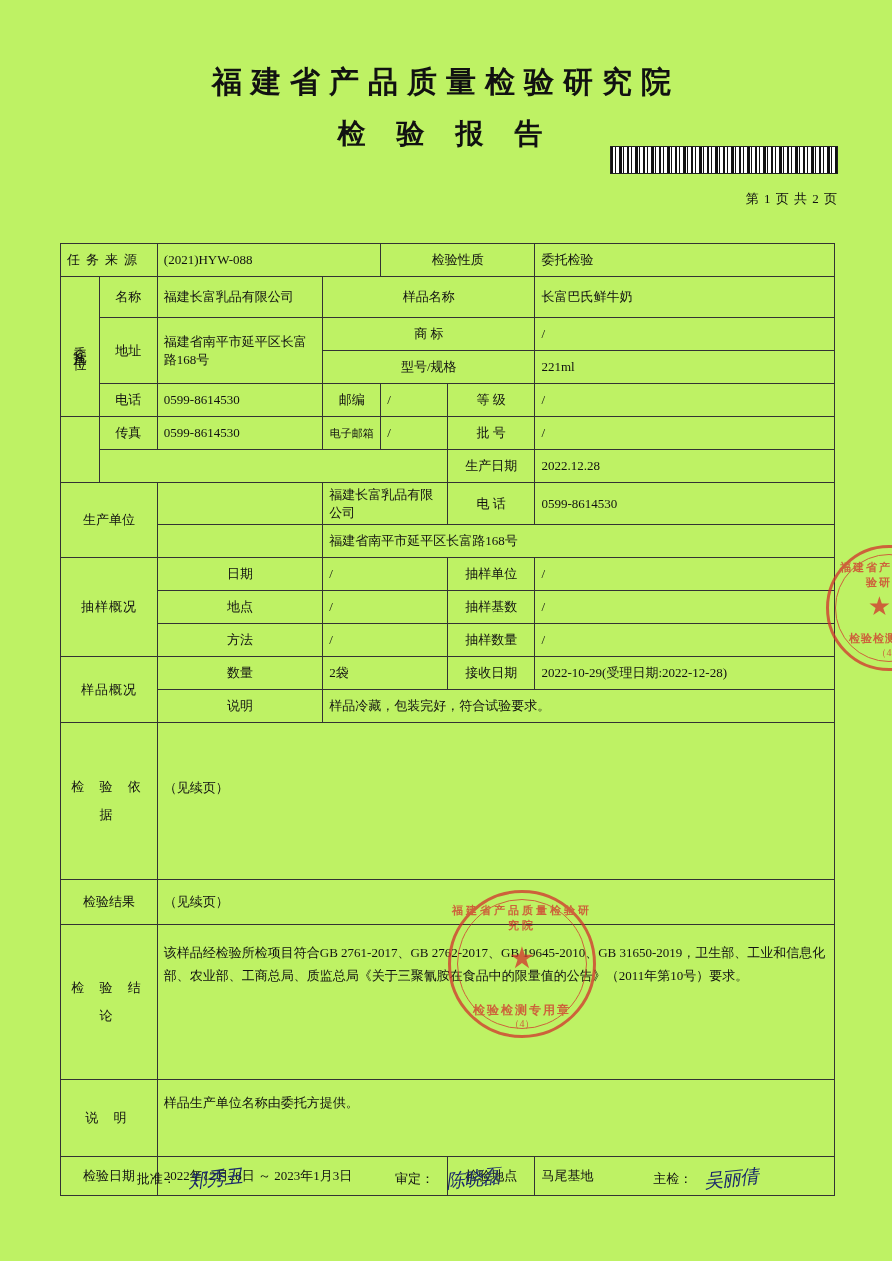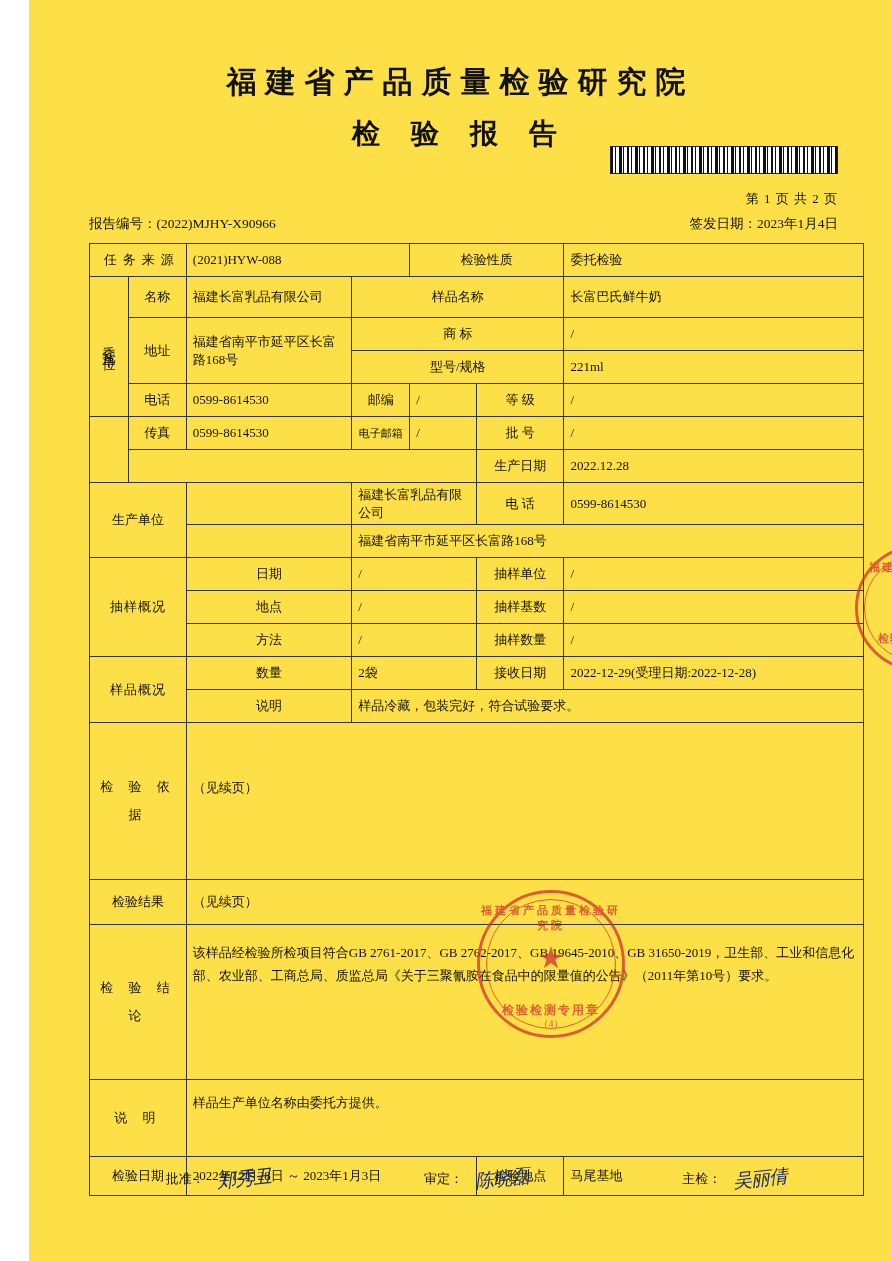--- a/index.html
+++ b/index.html
@@ -11,22 +11,21 @@
     width: 892px;
     height: 1261px;
     position: relative;
     font-family: "Liberation Serif", "DejaVu Serif", serif;
     color: #111;
     overflow: hidden;
   }
   .page {
     position: absolute;
     inset: 0;
-    background: #fde047;
-    margin-left: 29px;
+    background: #bef264;
   }
 
   
   .header {
     text-align: center;
     padding-top: 62px;
   }
   .org-title {
     font-size: 30px;
     font-weight: bold;
@@ -96,21 +95,21 @@
     padding: 3px 6px;
     vertical-align: middle;
     height: 26px;
     line-height: 1.35;
   }
   td.lbl {
     text-align: center;
     white-space: nowrap;
   }
   td.lbl-sp {
-    text-align: right;
+    text-align: left;
     letter-spacing: 6px;
     white-space: nowrap;
     padding-left: 10px;
   }
   td.vert {
     text-align: center;
     width: 26px;
     font-size: 13px;
     letter-spacing: 1px;
   }
@@ -268,28 +267,20 @@
 <div class="page">
 
   <div class="header">
     <div class="org-title">福建省产品质量检验研究院</div>
     <div class="report-title">检 验 报 告</div>
   </div>
 
   <div class="barcode"></div>
   <div class="page-count">第 1 页  共 2 页</div>
 
-  <div class="meta-row">
-    <div>
-      <span>报告编号：</span><span>(2022)MJHY-X90966</span>
-    </div>
-    <div>
-      <span>签发日期：</span><span>2023年1月4日</span>
-    </div>
-  </div>
 
   <table class="main">
     <colgroup>
       <col style="width:30px">
       <col style="width:58px">
       <col style="width:168px">
       <col style="width:58px">
       <col style="width:68px">
       <col style="width:88px">
       <col style="width:305px">
@@ -386,21 +377,21 @@
       <td class="val">/</td>
     </tr>
 
     <tr>
       <td class="vert" colspan="2" rowspan="2">
         <div style="line-height:1.2">样品概况</div>
       </td>
       <td class="lbl" style="border-left:1px solid #333">数量</td>
       <td class="val" colspan="2">2袋</td>
       <td class="lbl">接收日期</td>
-      <td class="val">2022-12-29(受理日期:2022-12-28)</td>
+      <td class="val">2022-10-29(受理日期:2022-12-28)</td>
     </tr>
     <tr>
       <td class="lbl">说明</td>
       <td class="val" colspan="4">样品冷藏，包装完好，符合试验要求。</td>
     </tr>
 
     <tr>
       <td class="tall-lbl" colspan="2" style="height:150px">
         <div style="line-height:2.2">检 验 依 据</div>
       </td>

